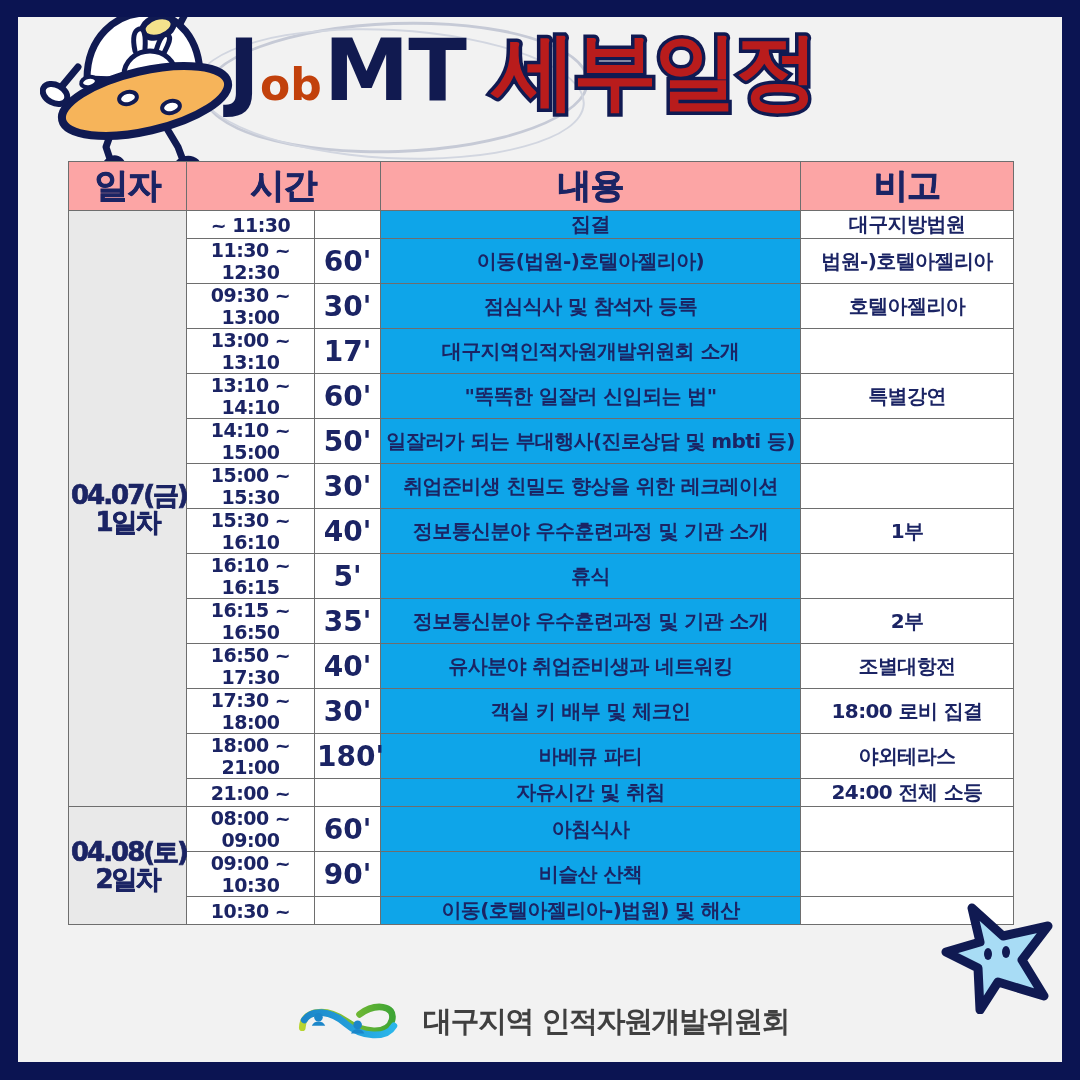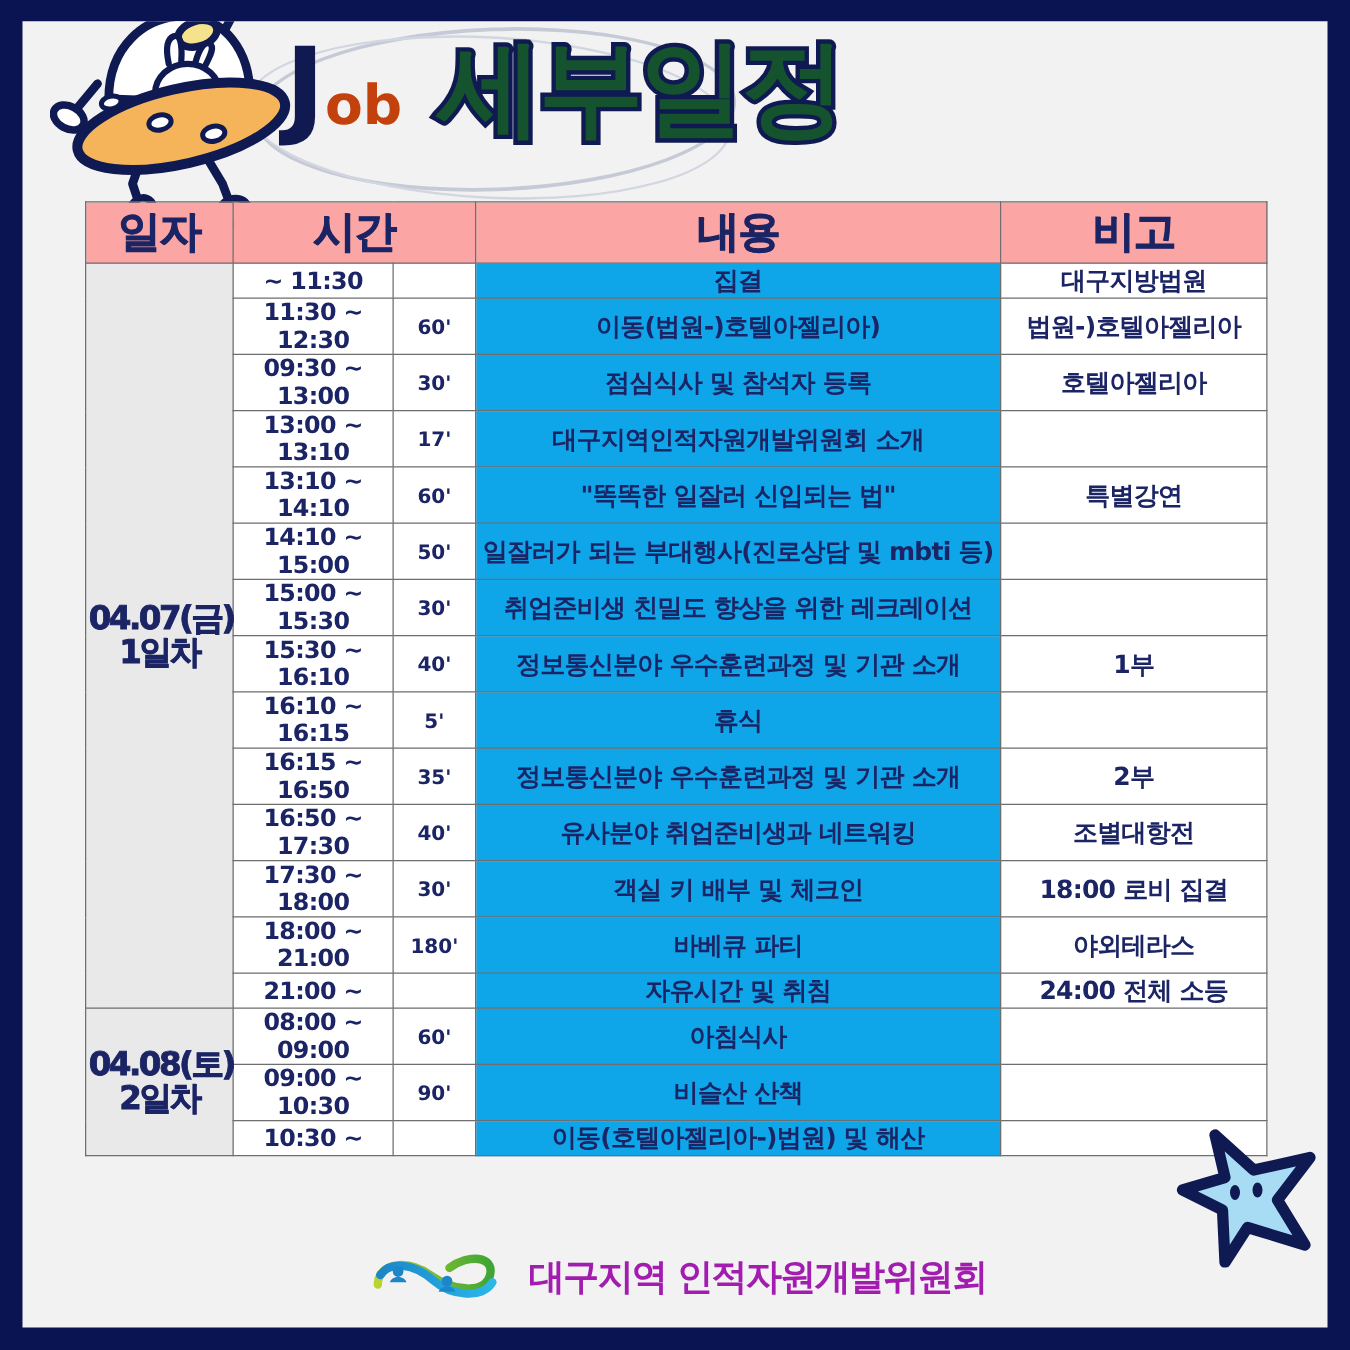--- a/index.html
+++ b/index.html
@@ -86,21 +86,21 @@
     font-weight: bold;
     font-size: 86px;
     color: #111A50;
     letter-spacing: -1px;
     line-height: 1;
   }
   .t-kor {
     font-family: "DejaVu Sans", sans-serif;
     font-weight: bold;
     font-size: 84px;
-    color: #14532d;
+    color: #b91c1c;
     line-height: 1;
     margin-left: 26px;
     letter-spacing: -3px;
     -webkit-text-stroke: 7px #101A52;
     paint-order: stroke fill;
   }
 
   
   #ufo {
     position: absolute;
@@ -155,21 +155,21 @@
     -webkit-text-stroke: 0.7px #1B2464;
   }
   td.c-time {
     background: #FFFFFF;
     font-size: 19px;
     font-weight: bold;
     letter-spacing: -0.5px;
   }
   td.c-dur {
     background: #FFFFFF;
-    font-size: 16px;
+    font-size: 28px;
     font-weight: bold;
     margin-left: 24px;
   }
   td.c-content {
     background: #0ea5e9;
     font-size: 20px;
     font-weight: bold;
     letter-spacing: -0.6px;
   }
   td.c-note {
@@ -194,38 +194,39 @@
     display: flex;
     align-items: center;
     justify-content: center;
     gap: 14px;
   }
   #footer-logo { width: 118px; height: 42px; }
   #footer-text {
     font-family: "DejaVu Sans", sans-serif;
     font-size: 29px;
     font-weight: bold;
-    color: #a21caf;
+    color: #404040;
     letter-spacing: -1.5px;
   }
 </style>
 </head>
 <body>
 
 <div id="poster">
   <div id="canvas">
 
     <div id="header">
 
       <div id="title-ellipse"></div>
       <div id="title-ellipse-2"></div>
 
       <div id="title-wrap">
         <span class="t-job">J</span>
         <span class="t-ob">ob</span>
+        <span class="t-mt">MT</span>
         <span class="t-kor">세부일정</span>
       </div>
 
       <svg id="ufo" viewBox="0 0 210 200">
         <g fill="none" stroke="#101A52" stroke-width="7" stroke-linecap="round" stroke-linejoin="round">
 
           <path d="M150 -10 C146 18 132 30 122 36"></path>
 
           <path d="M38 62 L18 86"></path>
           <path d="M78 108 L66 142 L72 160"></path>

